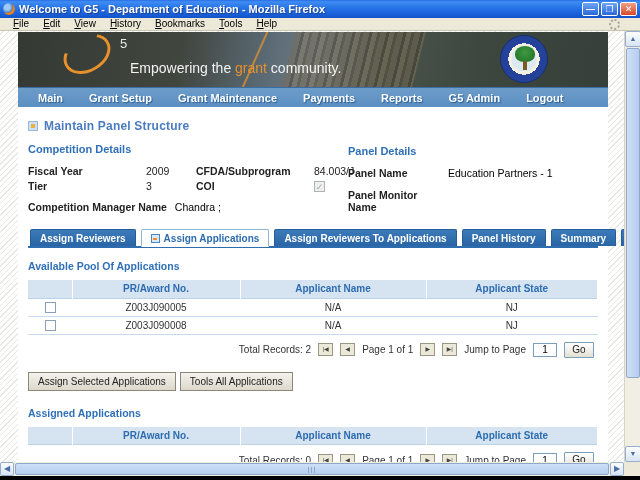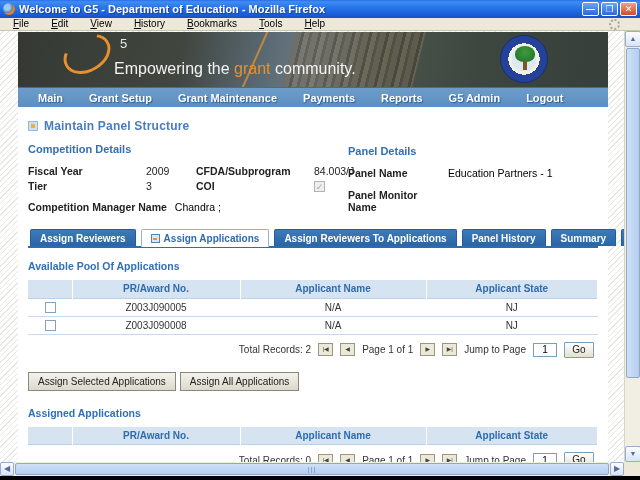--- a/index.html
+++ b/index.html
@@ -23,21 +23,21 @@
   .winbtn {
     width:17px; height:14px; border:1px solid #fff; border-radius:2px;
     font-size:9px; line-height:12px; text-align:center; color:#fff; font-weight:bold;
     background:linear-gradient(to bottom,#6ea6f2,#2c68d8);
   }
   .winbtn.close { background:linear-gradient(to bottom,#f2a088,#d44a2a); }
 
   .menubar {
     position:absolute; top:18px; left:0; width:640px; height:13px;
     background:#ece9d8; border-bottom:1px solid #c8c4ae;
-    display:flex; align-items:flex-end; padding-left:6px; gap:8px;
+    display:flex; align-items:flex-end; padding-left:6px; gap:0;
   }
   .menu-item { display:inline-block; font-size:10px; color:#000; padding:0 7px; line-height:12px; }
   .menu-item::first-letter { text-decoration:underline; }
   .throbber { position:absolute; right:20px; top:1px; width:11px; height:11px; border-radius:50%;
     border:2px dotted #a8a49a; }
 
   
   .viewport {
     position:absolute; top:31px; left:0; width:624px; height:431px; overflow:hidden;
     background:repeating-linear-gradient(315deg,#ffffff 0px,#ffffff 3px,#e9e9e3 3px,#e9e9e3 4px);
@@ -49,21 +49,21 @@
     background:linear-gradient(100deg,#353933 0%,#41463f 28%,#5a6a74 42%,#6d7a80 50%,#49544b 62%,#3d473f 78%,#36403a 100%);
   }
   .banner .shelf { position:absolute; left:46%; top:0; width:22%; height:100%;
     background:repeating-linear-gradient(90deg,#7a6a52 0 6px,#4a3c2c 6px 9px,#8a7a5e 9px 14px,#5a4a36 14px 17px); opacity:.45;
     transform:skewX(-14deg); }
   .banner .diag { position:absolute; left:40%; top:-8px; width:2px; height:130%; background:#d89030; transform:rotate(24deg); opacity:.8; }
   .g5-logo { position:absolute; left:44px; top:4px; }
   .g5-g { display:inline-block; width:50px; height:36px; border:3px solid #e8912c; border-radius:50%;
     border-top-color:transparent; transform:rotate(-30deg); }
   .g5-5 { position:absolute; left:58px; top:0; font-size:13px; color:#e8e8e8; }
-  .tagline { position:absolute; left:96px; top:28px; font-size:16px; color:#f2f2f2; }
+  .tagline { position:absolute; left:112px; top:28px; font-size:14px; color:#f2f2f2; }
   .tagline .hl { color:#e8912c; }
   .seal { position:absolute; right:60px; top:3px; width:48px; height:48px; border-radius:50%;
     background:radial-gradient(circle,#dce8f2 0 38%,#f2f0e2 38% 48%,#24429a 48% 100%);
     border:1px solid #16306e; }
   .seal .tree { position:absolute; left:14px; top:10px; width:20px; height:16px; border-radius:50% 50% 45% 45%;
     background:radial-gradient(circle at 50% 40%,#3f9a3f,#1e6e24); }
   .seal .trunk { position:absolute; left:22px; top:25px; width:4px; height:9px; background:#7a5a22; }
 
   
   .navbar { height:20px; background:linear-gradient(#6d9cc9,#5b8fc2); border-top:1px solid #3c6ea6;
@@ -276,21 +276,21 @@
           <span>Page 1 of 1</span>
           <span class="pg-btn">▶</span>
           <span class="pg-btn">▶|</span>
           <span>Jump to Page</span>
           <input class="jump-input" value="1" style="">
           <span class="go-btn">Go</span>
         </div>
 
         <div class="action-row">
           <button class="act-btn">Assign Selected Applications</button>
-          <button class="act-btn">Assign All Applications</button>
+          <button class="act-btn">Tools All Applications</button>
         </div>
 
         <div class="assigned-heading">Assigned Applications</div>
         <table class="apps">
           <colgroup>
               <col style="width:44px">
               <col style="width:168px">
               <col style="width:186px">
               <col>
             </colgroup>

